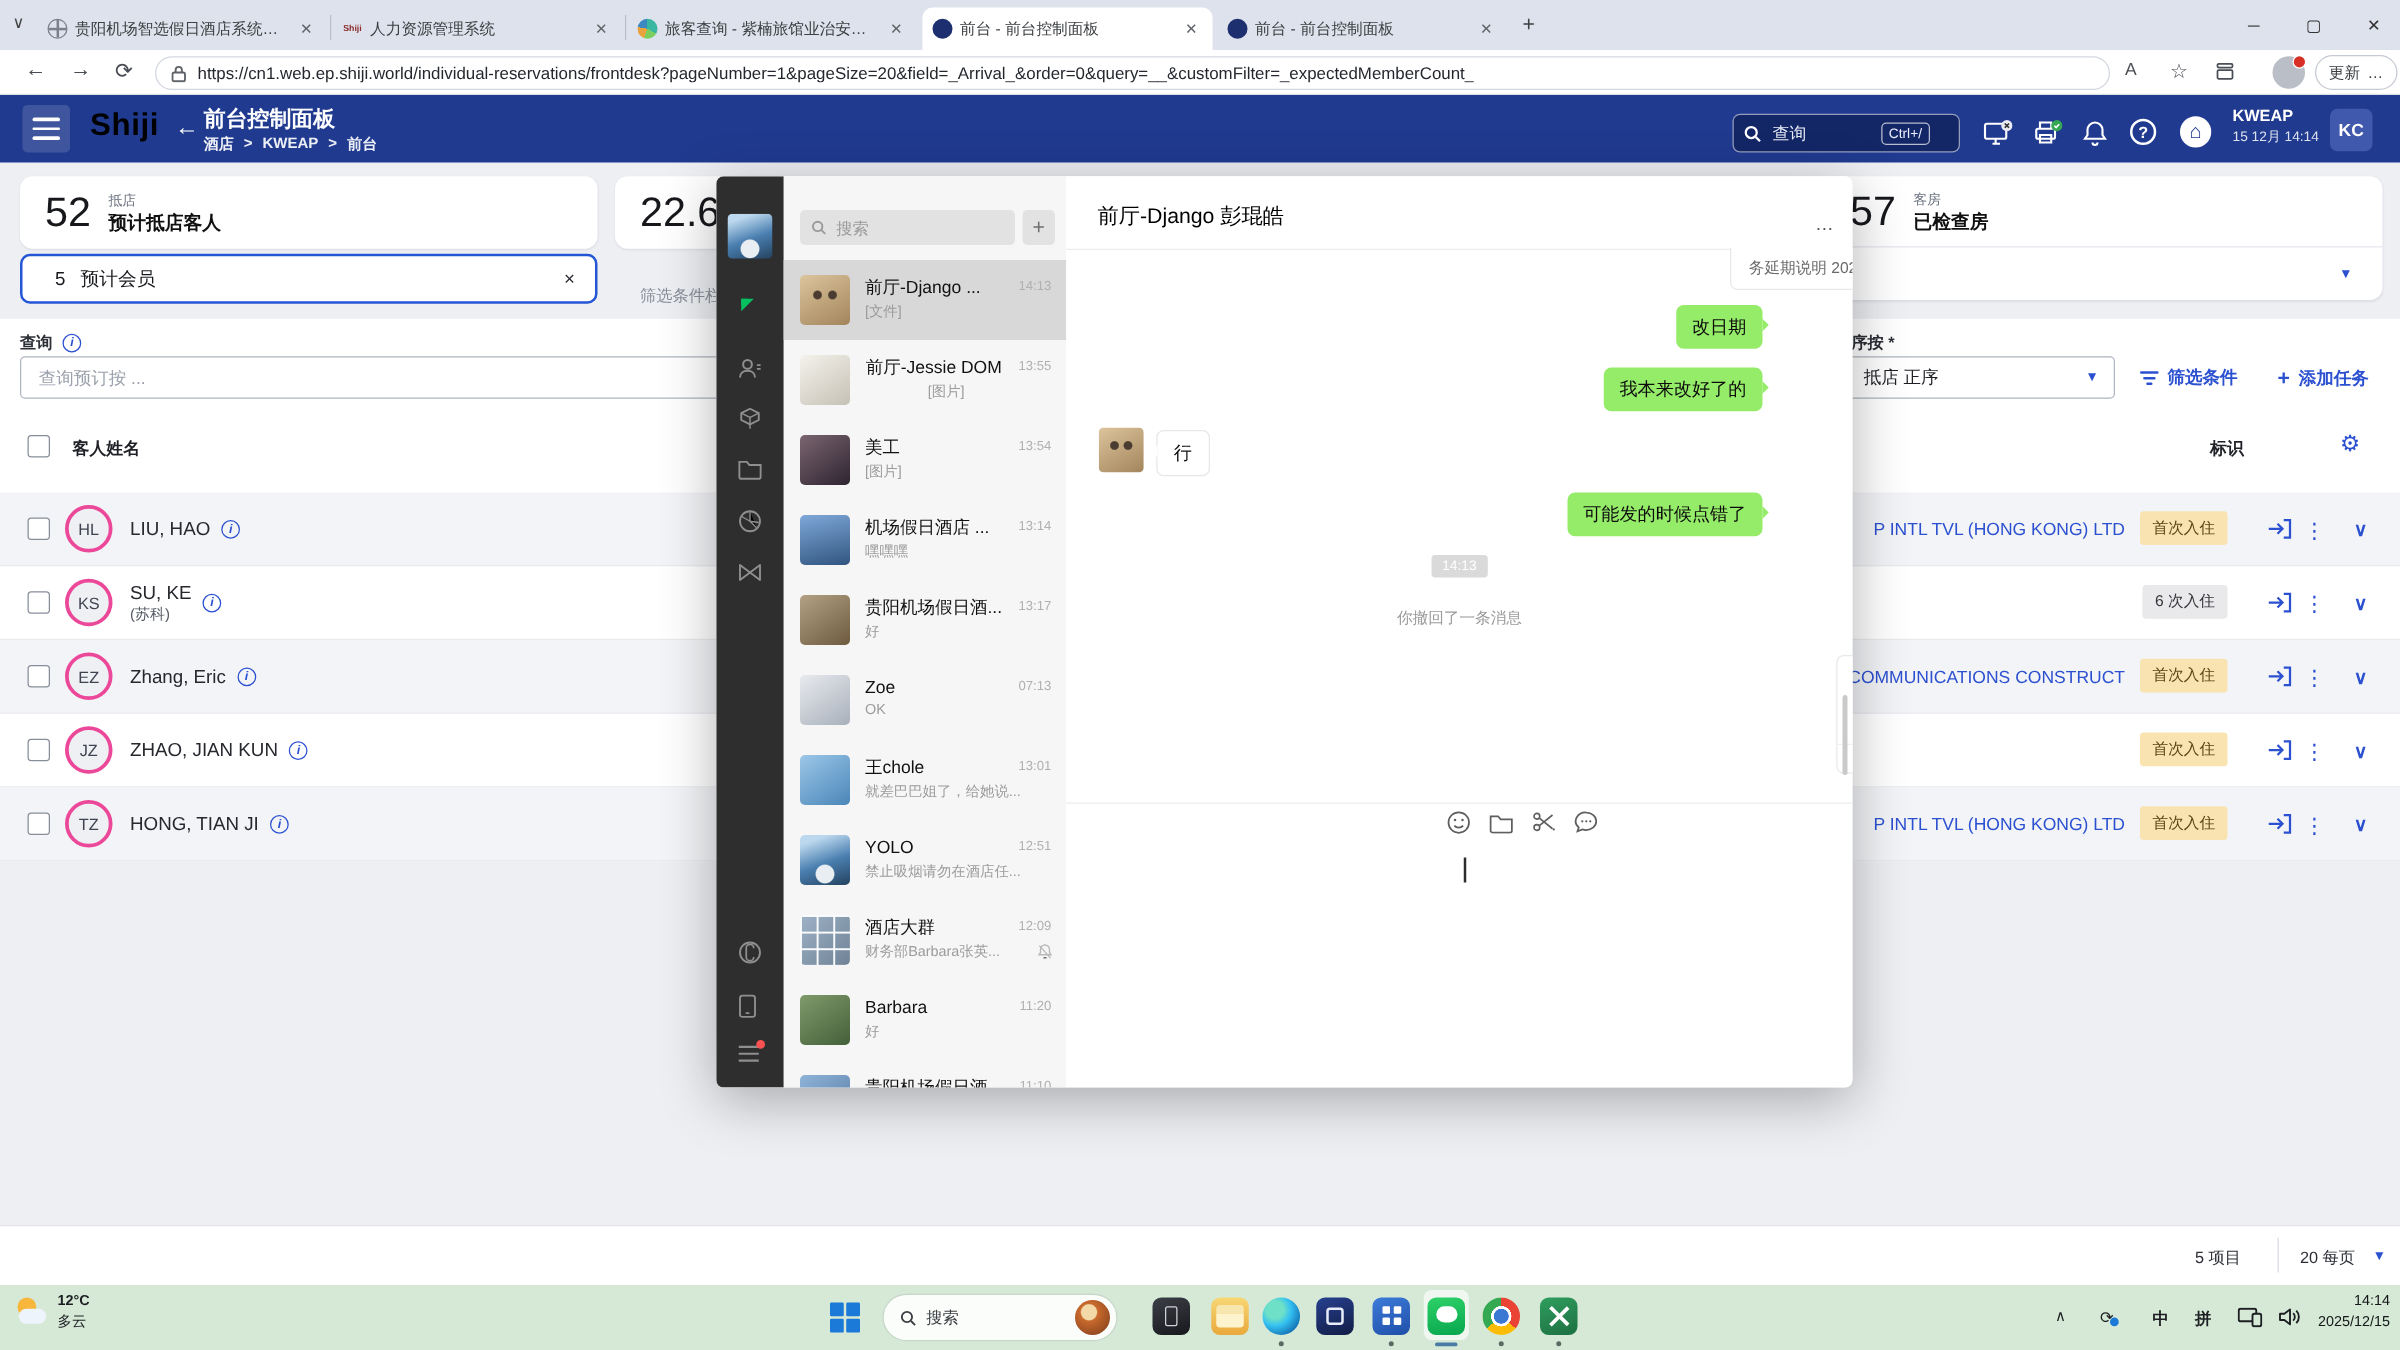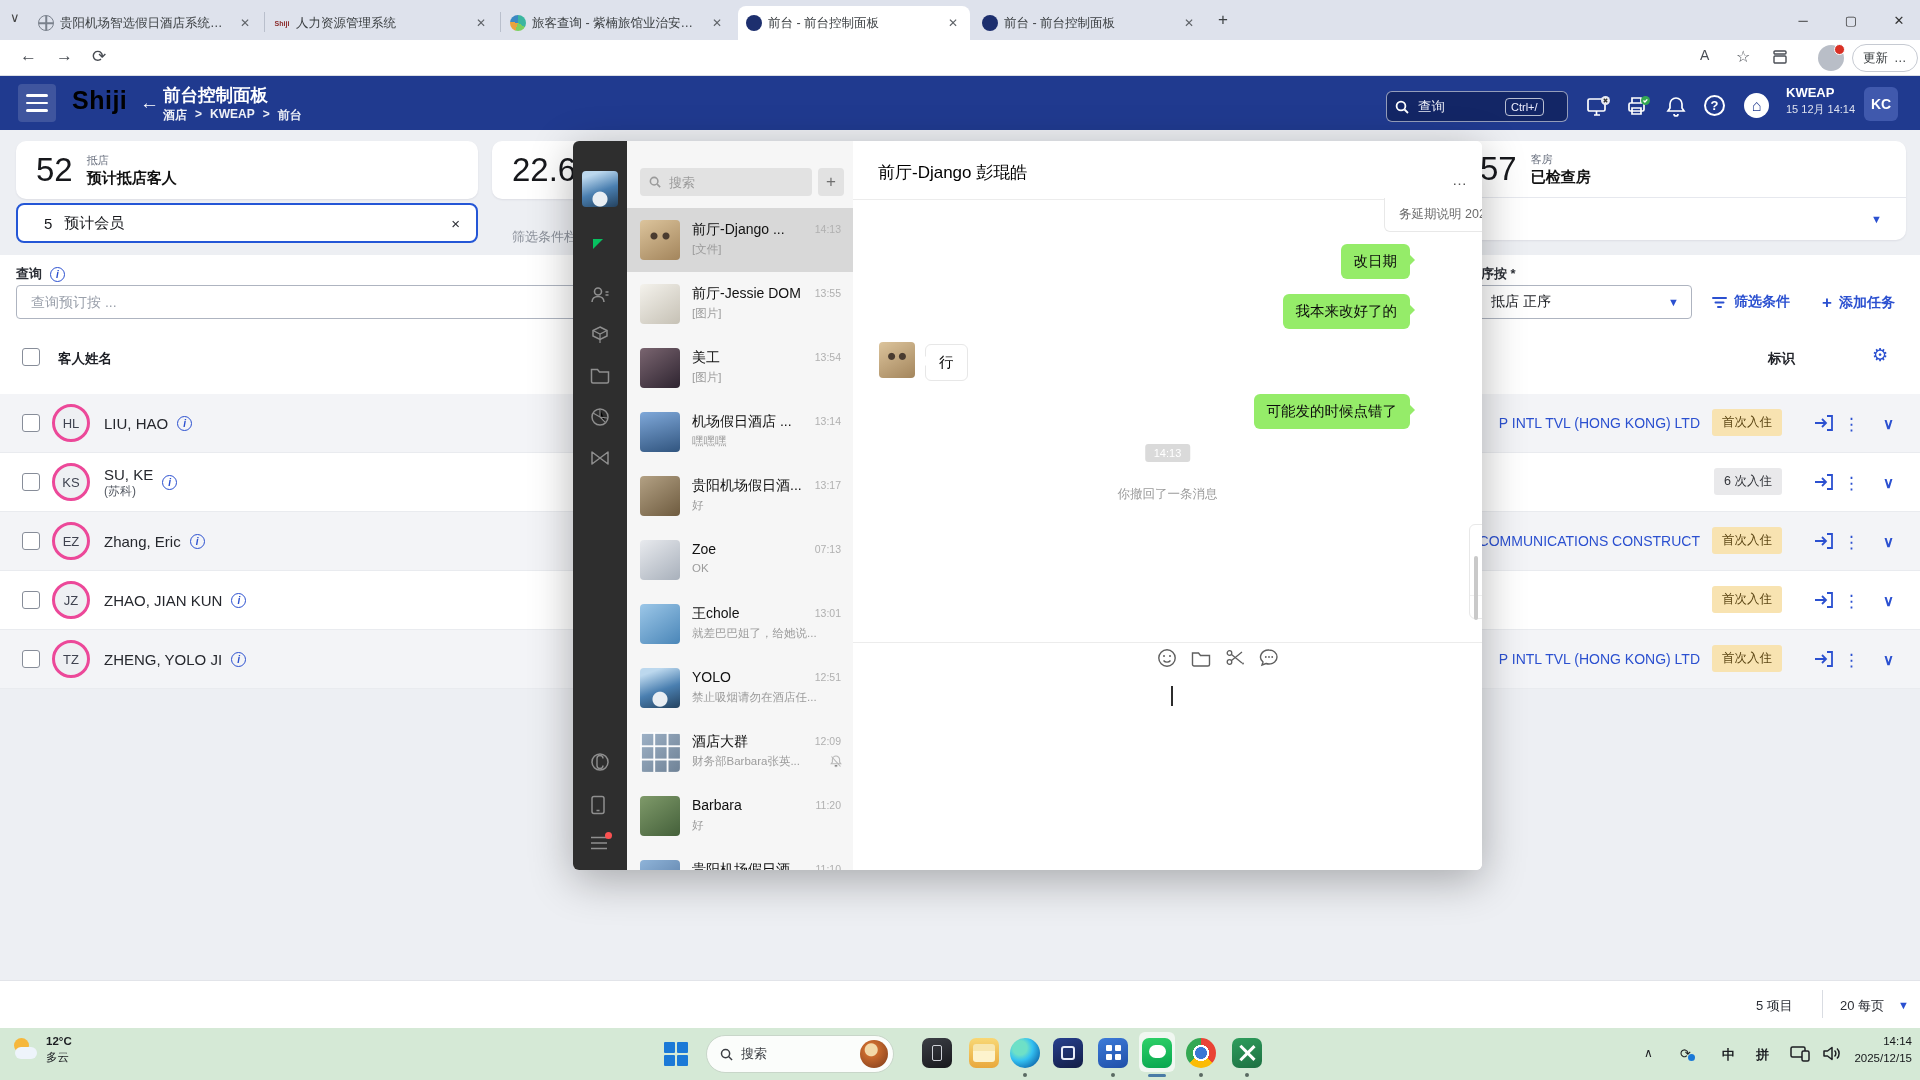--- a/index.html
+++ b/index.html
@@ -187,20 +187,27 @@
     <div class="abs" style="left:1218px;top:10px;font-size:17px;color:#3c4043;">+</div>
     <div class="abs winctl" style="left:1786px;top:6px;">─</div>
     <div class="abs winctl" style="left:1834px;top:6px;">▢</div>
     <div class="abs winctl" style="left:1882px;top:6px;">✕</div>
   </div>
 
   <div class="abs toolbar"></div>
   <div class="abs navbtn" style="left:20px;">←</div>
   <div class="abs navbtn" style="left:56px;">→</div>
   <div class="abs navbtn" style="left:92px;">⟳</div>
+  <div class="abs urlpill">
+    <svg width="12" height="14" viewBox="0 0 12 14">
+        <rect x="1" y="6" width="10" height="7" rx="1.5" fill="none" stroke="#5f6368" stroke-width="1.5"></rect>
+        <path d="M3.5 6V4a2.5 2.5 0 0 1 5 0v2" fill="none" stroke="#5f6368" stroke-width="1.5"></path>
+      </svg>
+    <span class="urltext">https://cn1.web.ep.shiji.world/individual-reservations/frontdesk?pageNumber=1&amp;pageSize=20&amp;field=_Arrival_&amp;order=0&amp;query=__&amp;customFilter=_expectedMemberCount_</span>
+  </div>
   <div class="abs tbico" style="left:1700px;">A</div>
   <div class="abs tbico" style="left:1736px;font-size:16px;">☆</div>
   <div class="abs" style="left:1772px;top:49px;">
     <svg width="16" height="16" viewBox="0 0 16 16">
         <rect x="2" y="2" width="12" height="3" rx="1" fill="none" stroke="#4a4e55" stroke-width="1.4"></rect>
         <rect x="2" y="7" width="12" height="7" rx="1" fill="none" stroke="#4a4e55" stroke-width="1.4"></rect>
       </svg>
   </div>
   <div class="avatar-br"></div>
   <div class="abs updatepill">
@@ -390,21 +397,21 @@
           <path d="M13 2h5v14h-5" fill="none" stroke="#2b50d0" stroke-width="1.8"></path>
         </svg>
       </div>
     <div class="rowico" style="right:60px;top:20px;font-size:17px;">⋮</div>
     <div class="rowico chev" style="right:26px;top:21px;">∨</div>
   </div>
   <div class="abs trow odd" style="top:630px;">
     <div class="abs chk" style="left:22px;top:20px;"></div>
     <div class="abs gav" style="left:52px;top:10px;">TZ</div>
     <div class="abs flex" style="left:104px;top:0;height:59px;gap:9px;">
-      <span class="gname">ZHENG, YOLO JI</span>
+      <span class="gname">HONG, TIAN JI</span>
       <span class="infoc">i</span>
     </div>
     <div class="gcompany" style="top:21px;">P INTL TVL (HONG KONG) LTD</div>
     <div class="abs" style="right:138px;top:15px;"><span class="badge">首次入住</span></div>
     <div class="rowico" style="right:86px;top:20px;">
         <svg width="20" height="18" viewBox="0 0 20 18">
           <path d="M1 9h11M8 5l4 4-4 4" fill="none" stroke="#2b50d0" stroke-width="1.8"></path>
           <path d="M13 2h5v14h-5" fill="none" stroke="#2b50d0" stroke-width="1.8"></path>
         </svg>
       </div>
@@ -481,21 +488,21 @@
         <input placeholder="搜索" style="">
       </div>
       <div class="wxplus">+</div>
 
       <div class="citem sel" style="top:67px;">
         <span class="cava catface"></span>
         <span class="cname">前厅-Django ...</span>
         <span class="ctime">14:13</span>
         <span class="cprev">[文件]</span>
       </div>
-      <div class="citem" style="top:131px;">
+      <div class="citem" style="top:131px;text-align:center;">
         <span class="cava cav2"></span>
         <span class="cname">前厅-Jessie DOM</span>
         <span class="ctime">13:55</span>
         <span class="cprev">[图片]</span>
       </div>
       <div class="citem" style="top:195px;">
         <span class="cava cav3"></span>
         <span class="cname">美工</span>
         <span class="ctime">13:54</span>
         <span class="cprev">[图片]</span>

